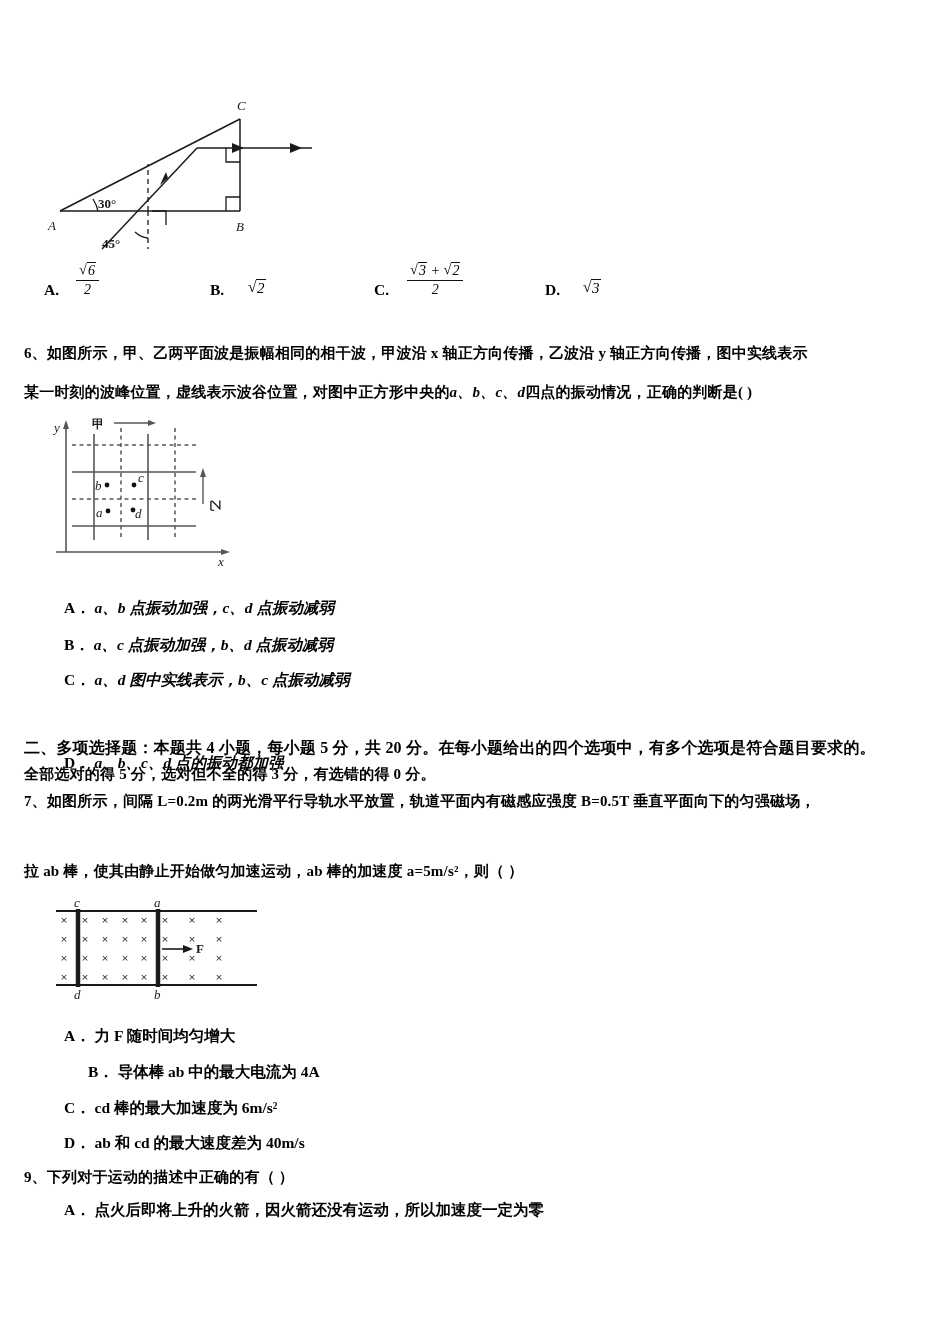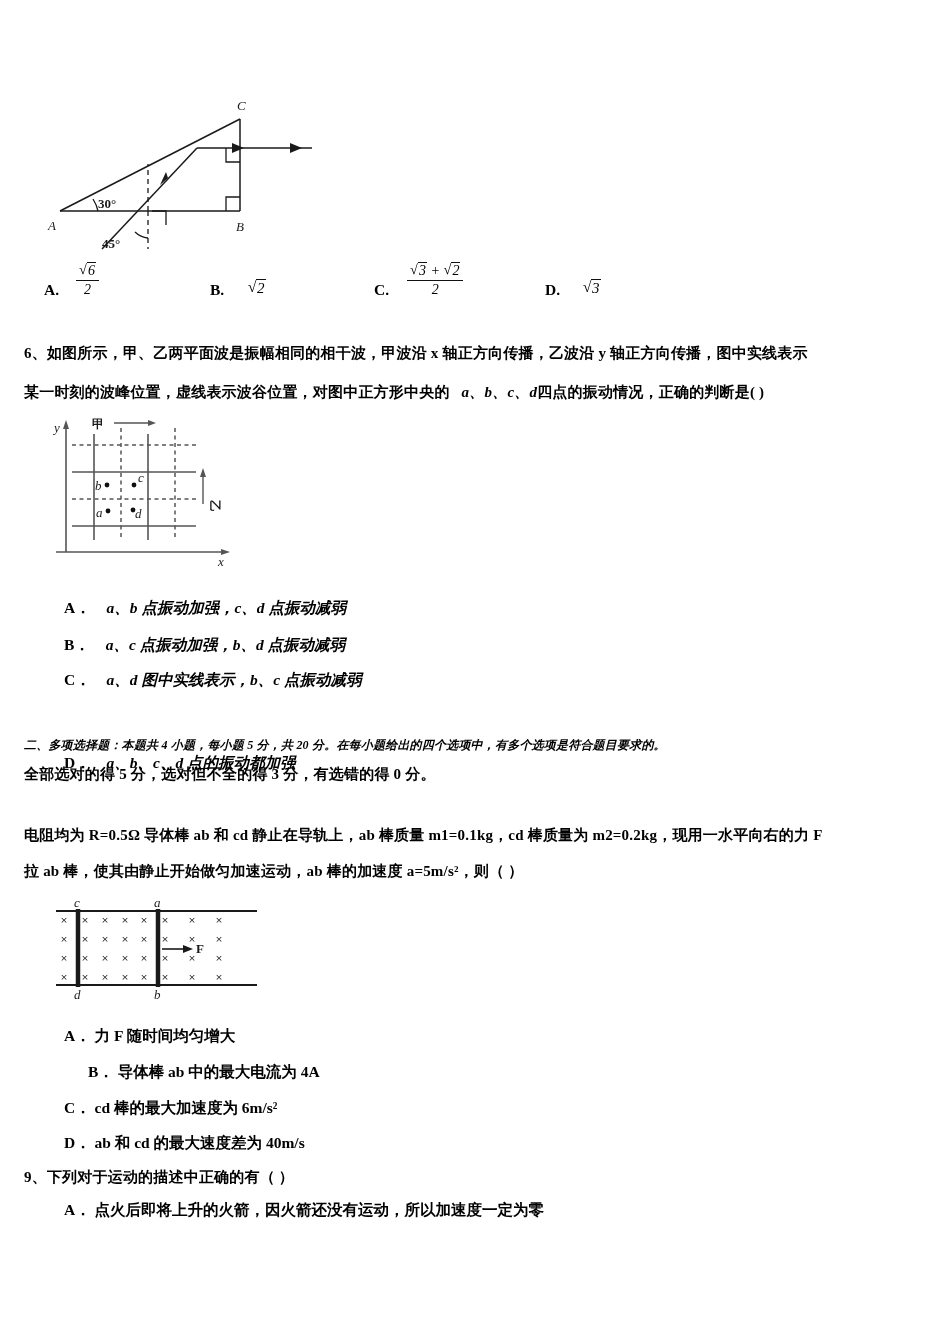--- a/index.html
+++ b/index.html
@@ -33,21 +33,21 @@
     font-family: "Liberation Serif", "DejaVu Serif", serif;
     white-space: nowrap;
   }
   .opt {
     position: absolute;
     font-size: 15.5px;
     font-weight: 700;
     white-space: nowrap;
     font-family: "Liberation Serif", "DejaVu Serif", serif;
   }
-  .it { font-style: italic; padding-left: 12px; }
+  .it { font-style: italic; }
 
   
   .mathbox {
     position: absolute;
     display: inline-block;
     font-family: "Liberation Serif", "DejaVu Serif", serif;
     font-style: italic;
     font-size: 15px;
   }
   .frac {
@@ -264,24 +264,24 @@
   </div>
   <div class="opt" style="left:64px; top:670px;">
     <span>C．</span>
     <span class="it">a、d 图中实线表示，b、c 点振动减弱</span>
   </div>
   <div class="opt" style="left:64px; top:705px;margin-top:48px;">
     <span>D．</span>
     <span class="it">a、b、c、d 点的振动都加强</span>
   </div>
 
-  <div class="qline" style="left:24px; top:736px; font-size:12px;font-style:italic;">二、多项选择题：本题共 4 小题，每小题 5 分，共 20 分。在每小题给出的四个选项中，有多个选项是符合题目要求的。</div>
+  <div class="qline" style="left:24px; top:736px; font-size:16px;">二、多项选择题：本题共 4 小题，每小题 5 分，共 20 分。在每小题给出的四个选项中，有多个选项是符合题目要求的。</div>
   <div class="qline" style="left:24px; top:763px; font-size:15px;">全部选对的得 5 分，选对但不全的得 3 分，有选错的得 0 分。</div>
 
-  <div class="qline" style="left:24px; top:824px; font-size:15px;">电阻均为 R=0.5Ω 导体棒 ab 和 cd 静止在导轨上，ab 棒质量 m1=0.1kg，cd 棒质量为 m2=0.2kg，现用一水平向右的力 F</div>
+  <div class="qline" style="left:24px; top:790px; font-size:15px;">7、如图所示，间隔 L=0.2m 的两光滑平行导轨水平放置，轨道平面内有磁感应强度 B=0.5T 垂直平面向下的匀强磁场，</div>
   <div class="qline" style="left:24px; top:860px; font-size:15px;">拉 ab 棒，使其由静止开始做匀加速运动，ab 棒的加速度 a=5m/s²，则（    ）</div>
 
   <div class="fig-rails">
     <svg width="215" height="105" viewBox="0 0 215 105" xmlns="http://www.w3.org/2000/svg">
 
       <line x1="4" y1="14" x2="205" y2="14" stroke="#1a1a1a" stroke-width="2"></line>
       <line x1="4" y1="88" x2="205" y2="88" stroke="#1a1a1a" stroke-width="2"></line>
 
       <line x1="26" y1="12" x2="26" y2="90" stroke="#1a1a1a" stroke-width="4.5"></line>
 

